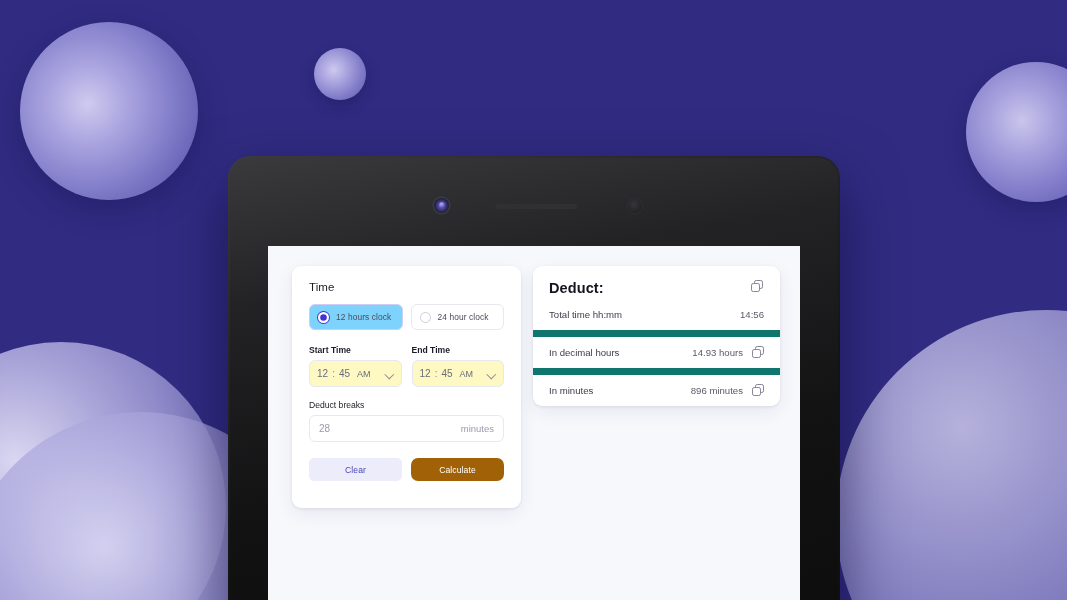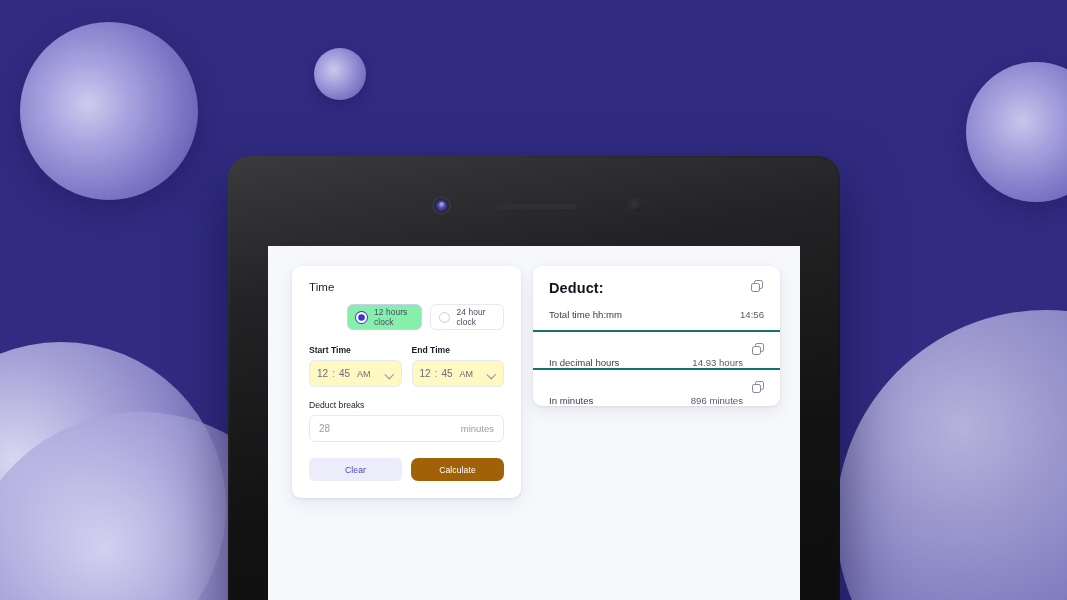--- a/index.html
+++ b/index.html
@@ -87,30 +87,30 @@
   
   .cards { position:absolute; left:24px; top:20px; display:flex; gap:12px; align-items:flex-start; }
 
   .card {
     background:#ffffff;
     border-radius:9px;
     box-shadow:0 1px 3px rgba(40,40,80,.10), 0 6px 18px rgba(40,40,90,.07);
   }
 
   
-  .form-card { width:229px; padding:15px 17px 17px 17px; }
+  .form-card { width:229px; padding:15px 17px 27px 17px; }
   .sec-title {
     font-size:11.5px; color:#1c1c28; font-weight:400; margin-bottom:11px; letter-spacing:.1px;
   }
   .radio-row { display:flex; gap:8px; margin-bottom:15px; }
   .radio-pill {
     flex:1; height:26px; border-radius:6px; display:flex; align-items:center;
     padding-left:8px; gap:7px; border:1px solid #e7e8f2; background:#ffffff;
   }
-  .radio-pill.on { background:#86efac; border-color:#cfcdf4;margin-left:38px; }
+  .radio-pill.on { background:#7dd3fc; border-color:#cfcdf4; }
   .radio-dot {
     width:11px; height:11px; border-radius:50%; flex:0 0 auto;
     border:1.2px solid #cdcedd; background:#fff; position:relative;
   }
   .radio-pill.on .radio-dot {
     border:none; background:#3f35cf;
     box-shadow:inset 0 0 0 2.2px #ffffff, 0 0 0 1px #3f35cf;
   }
   .radio-label { font-size:8.4px; color:#4a4a5e; letter-spacing:.1px; }
   .radio-pill.on .radio-label { color:#4a4a5e; }
@@ -152,21 +152,21 @@
   
   .result-card { width:247px; padding:0; }
   .res-head {
     padding:14px 16px 0 16px; display:flex; align-items:flex-start; justify-content:space-between;
   }
   .res-title { font-size:14.5px; font-weight:bold; color:#14141f; letter-spacing:.1px; }
   .res-row {
     display:flex; align-items:center; padding:0 16px; height:38px; position:relative;
   }
   .res-row.first { height:34px; padding-top:2px; }
-  .res-row + .res-row { border-top:2px solid #0f766e;align-items:flex-end; }
+  .res-row + .res-row { border-top:7px solid #0f766e; }
   .res-label { font-size:9.6px; color:#3c3c4c; }
   .res-value { margin-left:auto; font-size:9.6px; color:#5a5a6b; }
   .res-row.first .res-value { margin-right:0; }
   .with-icon .res-value { margin-right:21px; }
 
   
   .copy-icon { position:relative; width:13px; height:13px; }
   .copy-icon span {
     position:absolute; border:1.15px solid #86869a; border-radius:2.2px; background:#fff;
   }

